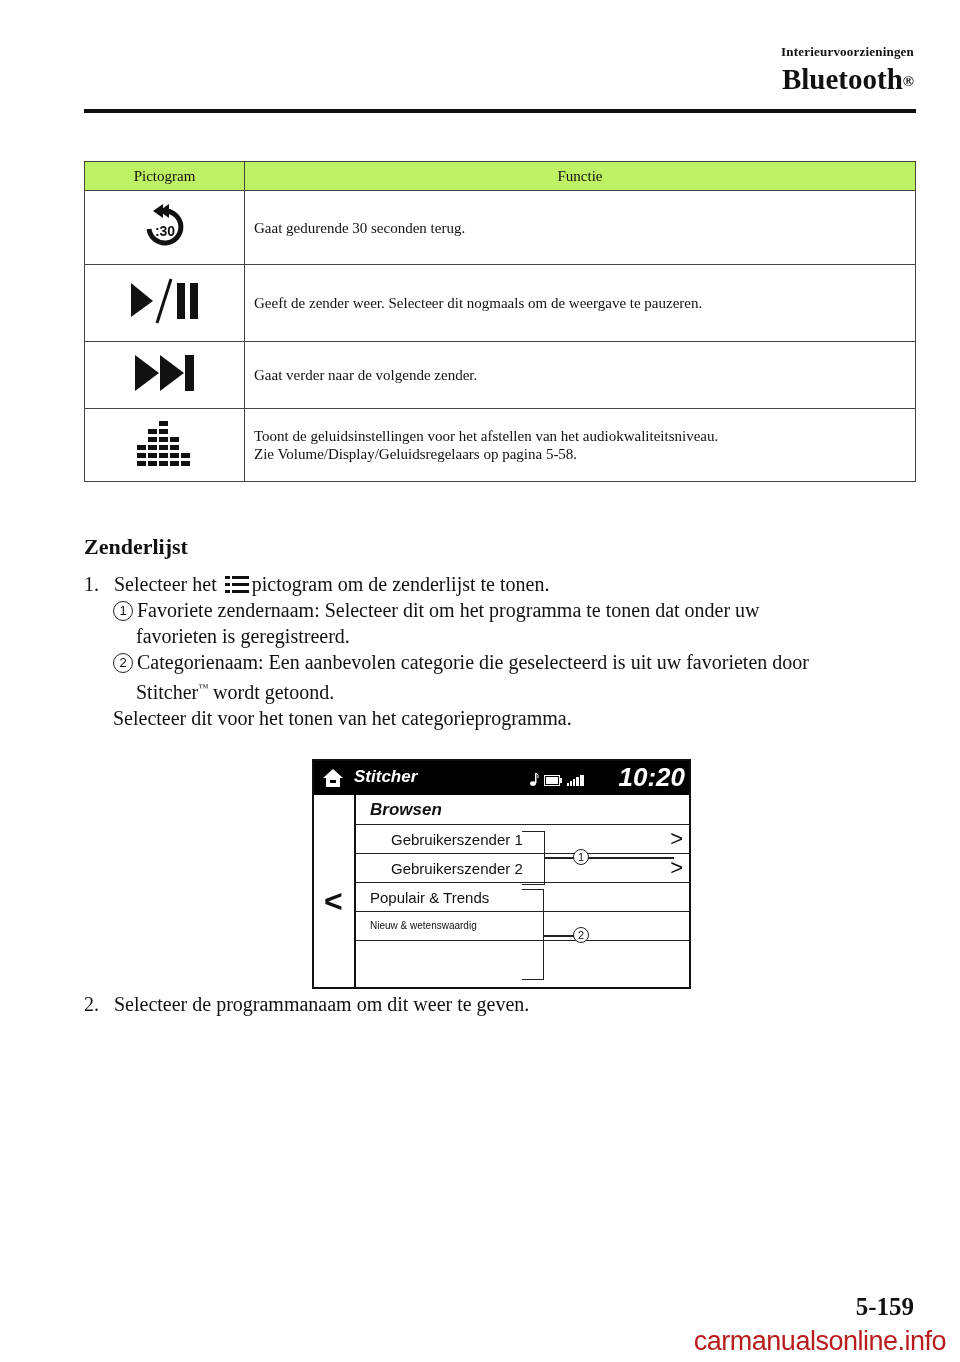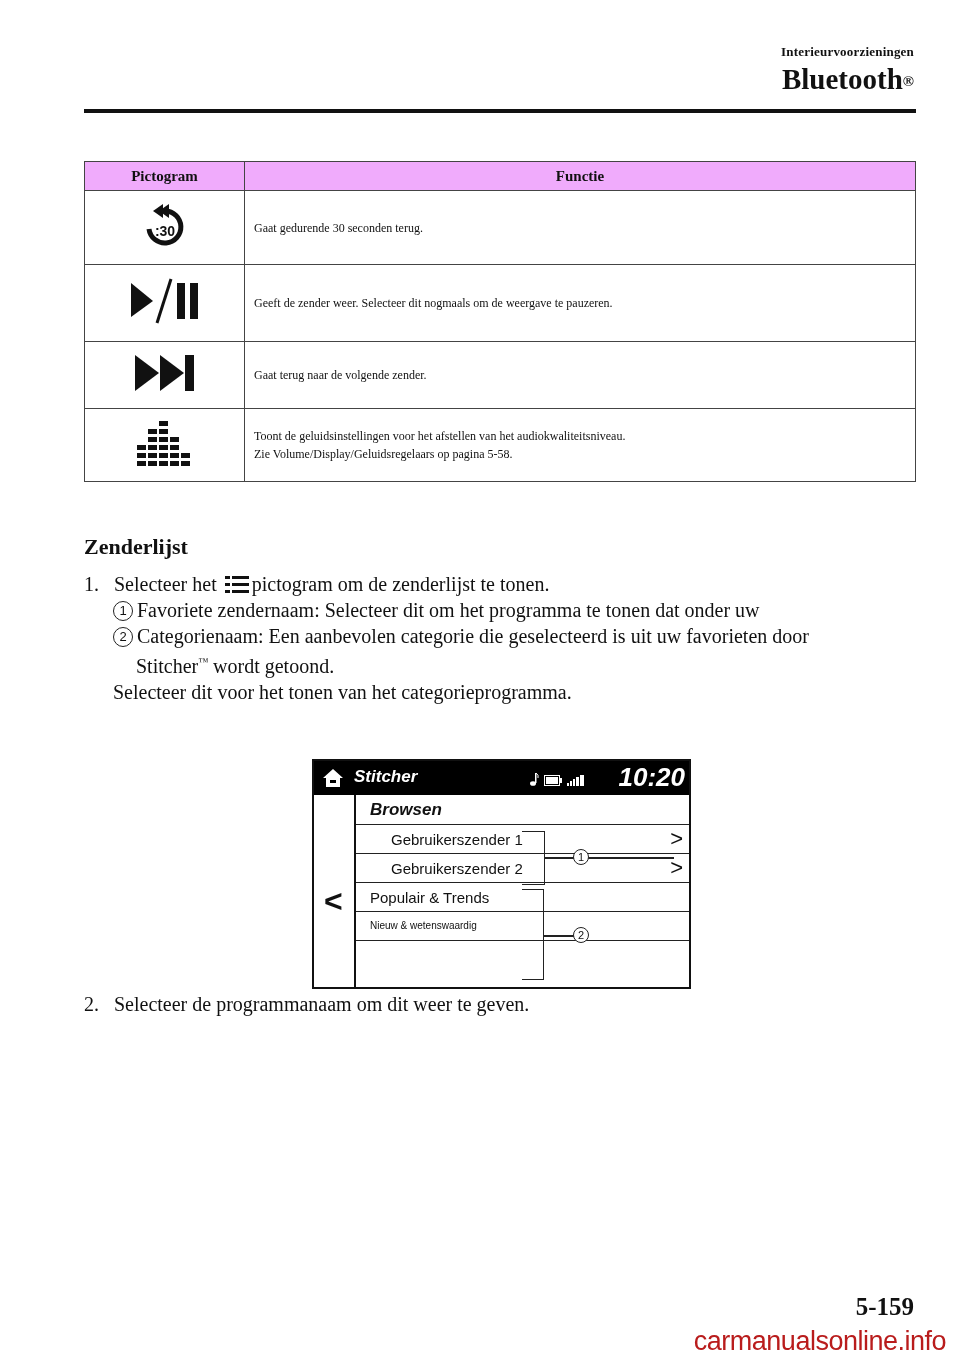--- a/index.html
+++ b/index.html
@@ -7,23 +7,23 @@
          font-family:"Liberation Serif", "DejaVu Serif", serif; color:#111; }
 
   .header-section { position:absolute; right:46px; top:44px; text-align:right;margin-left:28px; }
   .header-section .section { font-size:13px; font-weight:bold; letter-spacing:0.2px; }
   .header-section .title { font-size:29px; font-weight:bold; line-height:30px; margin-top:4px; }
   .header-section .title sup { font-size:15px; vertical-align:top; position:relative; top:2px; }
   .header-rule { position:absolute; left:84px; top:109px; width:832px; height:4px; background:#111; }
 
   table.picto { position:absolute; left:84px; top:161px; width:832px; border-collapse:collapse; }
   table.picto th, table.picto td { border:1.5px solid #444; }
-  table.picto th { background:#f0abfc; font-size:15px; font-weight:bold; height:28px; padding:0; }
+  table.picto th { background:#bef264; font-size:15px; font-weight:normal; height:28px; padding:0; }
   table.picto td.icon { width:157px; text-align:center; vertical-align:middle; }
-  table.picto td.desc { font-size:12px; padding:0 0 0 9px; vertical-align:middle; line-height:18px; }
+  table.picto td.desc { font-size:15px; padding:0 0 0 9px; vertical-align:middle; line-height:18px; }
   table.picto tr.r1 td { height:71px; }
   table.picto tr.r2 td { height:74px; }
   table.picto tr.r3 td { height:64px; }
   table.picto tr.r4 td { height:70px; }
 
   h2.section-heading { position:absolute; left:84px; top:534px; margin:0; font-size:22px; font-weight:bold; }
 
   .steps { position:absolute; left:84px; top:571px; font-size:20px; line-height:26px; }
   .steps .line { white-space:nowrap; }
   .steps .num { display:inline-block; width:30px; }
@@ -102,21 +102,21 @@
       <td class="desc">Geeft de zender weer. Selecteer dit nogmaals om de weergave te pauzeren.</td>
     </tr>
     <tr class="r3">
       <td class="icon">
         <svg width="64" height="40" viewBox="0 0 64 40">
           <polygon points="2,2 26,20 2,38" fill="#111"></polygon>
           <polygon points="27,2 51,20 27,38" fill="#111"></polygon>
           <rect x="52" y="2" width="9" height="36" fill="#111"></rect>
         </svg>
       </td>
-      <td class="desc">Gaat terug naar de volgende zender.</td>
+      <td class="desc">Gaat verder naar de volgende zender.</td>
     </tr>
     <tr class="r4">
       <td class="icon">
         <svg width="56" height="46" viewBox="0 0 56 46">
           <g fill="#111">
             <rect x="22" y="1" width="9" height="5"></rect>
             <rect x="11" y="9" width="9" height="5"></rect>
               <rect x="22" y="9" width="9" height="5"></rect>
             <rect x="11" y="17" width="9" height="5"></rect>
               <rect x="22" y="17" width="9" height="5"></rect>
@@ -156,20 +156,21 @@
           <rect x="0" y="1" width="5" height="3"></rect>
           <rect x="7" y="1" width="17" height="3"></rect>
       <rect x="0" y="8" width="5" height="3"></rect>
           <rect x="7" y="8" width="17" height="3"></rect>
       <rect x="0" y="15" width="5" height="3"></rect>
           <rect x="7" y="15" width="17" height="3"></rect>
         </g>
     </svg><span>pictogram om de zenderlijst te tonen.</span>
   </div>
   <div class="line indent1"><span class="circ">1</span><span>Favoriete zendernaam: Selecteer dit om het programma te tonen dat onder uw</span></div>
+  <div class="line indent2">favorieten is geregistreerd.</div>
   <div class="line indent1"><span class="circ">2</span><span>Categorienaam: Een aanbevolen categorie die geselecteerd is uit uw favorieten door</span></div>
   <div class="line indent2"><span>Stitcher</span><sup class="tm">™</sup><span> wordt getoond.</span></div>
   <div class="line indent1">Selecteer dit voor het tonen van het categorieprogramma.</div>
 </div>
 
 <div class="screen">
   <div class="topbar">
     <svg class="home" width="22" height="20" viewBox="0 0 22 20">
       <polygon points="11,1 21,10 18,10 18,19 4,19 4,10 1,10" fill="#fff"></polygon>
       <rect x="8" y="12" width="6" height="3" fill="#000"></rect>

